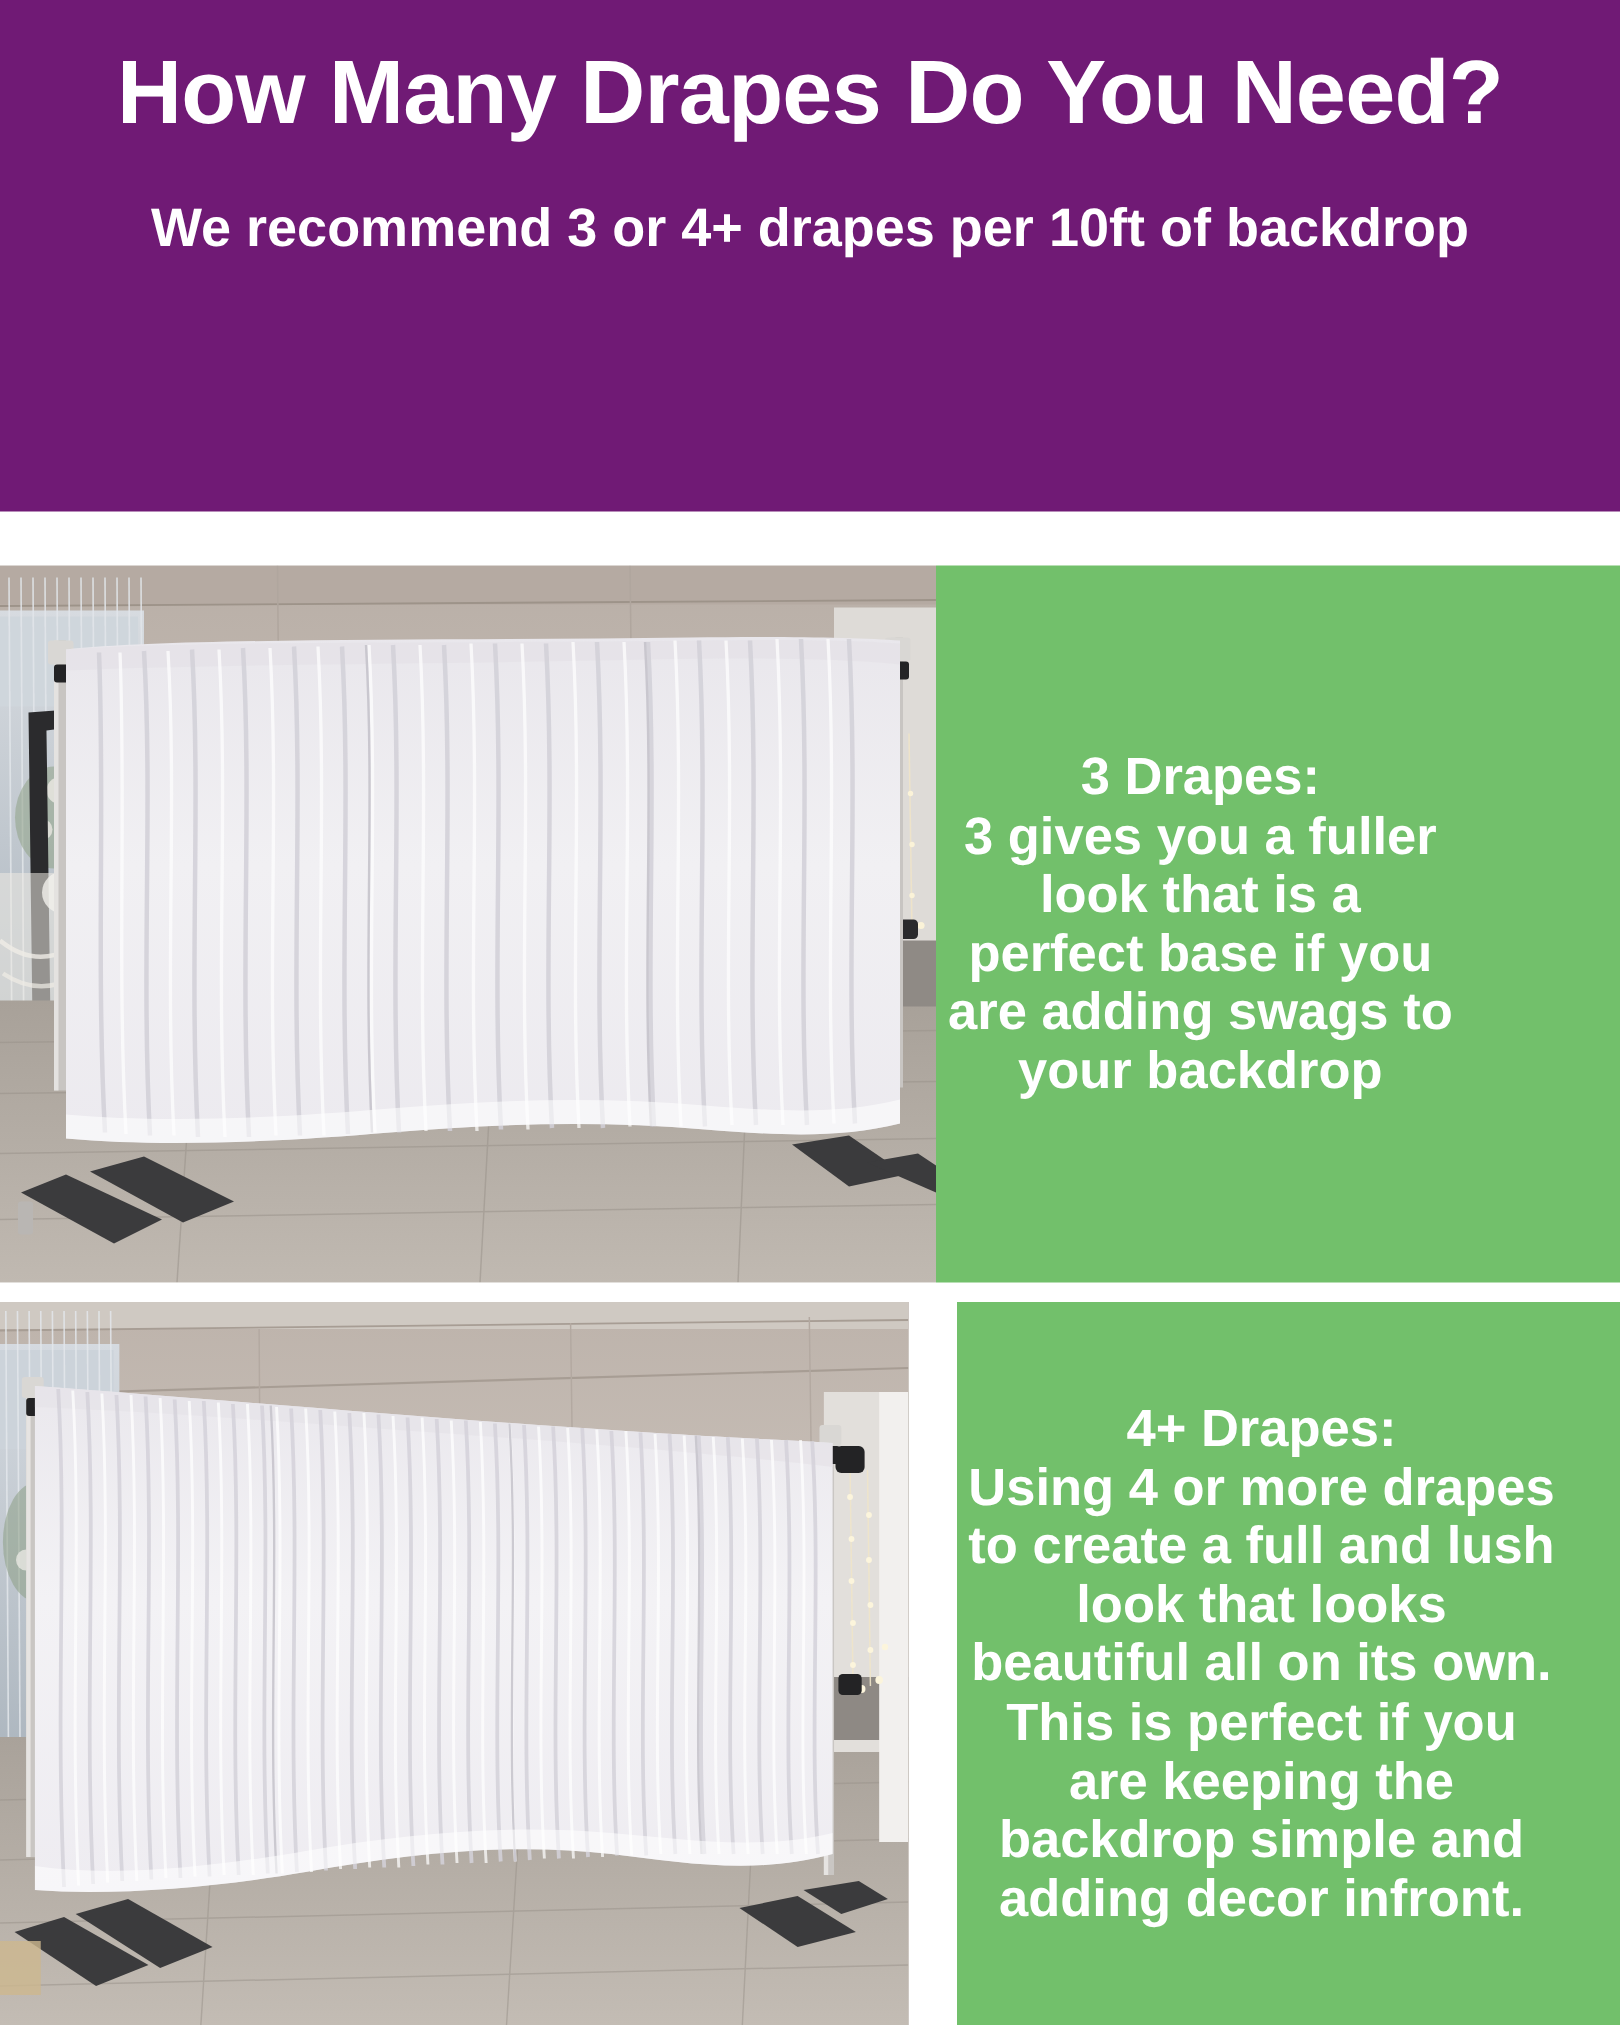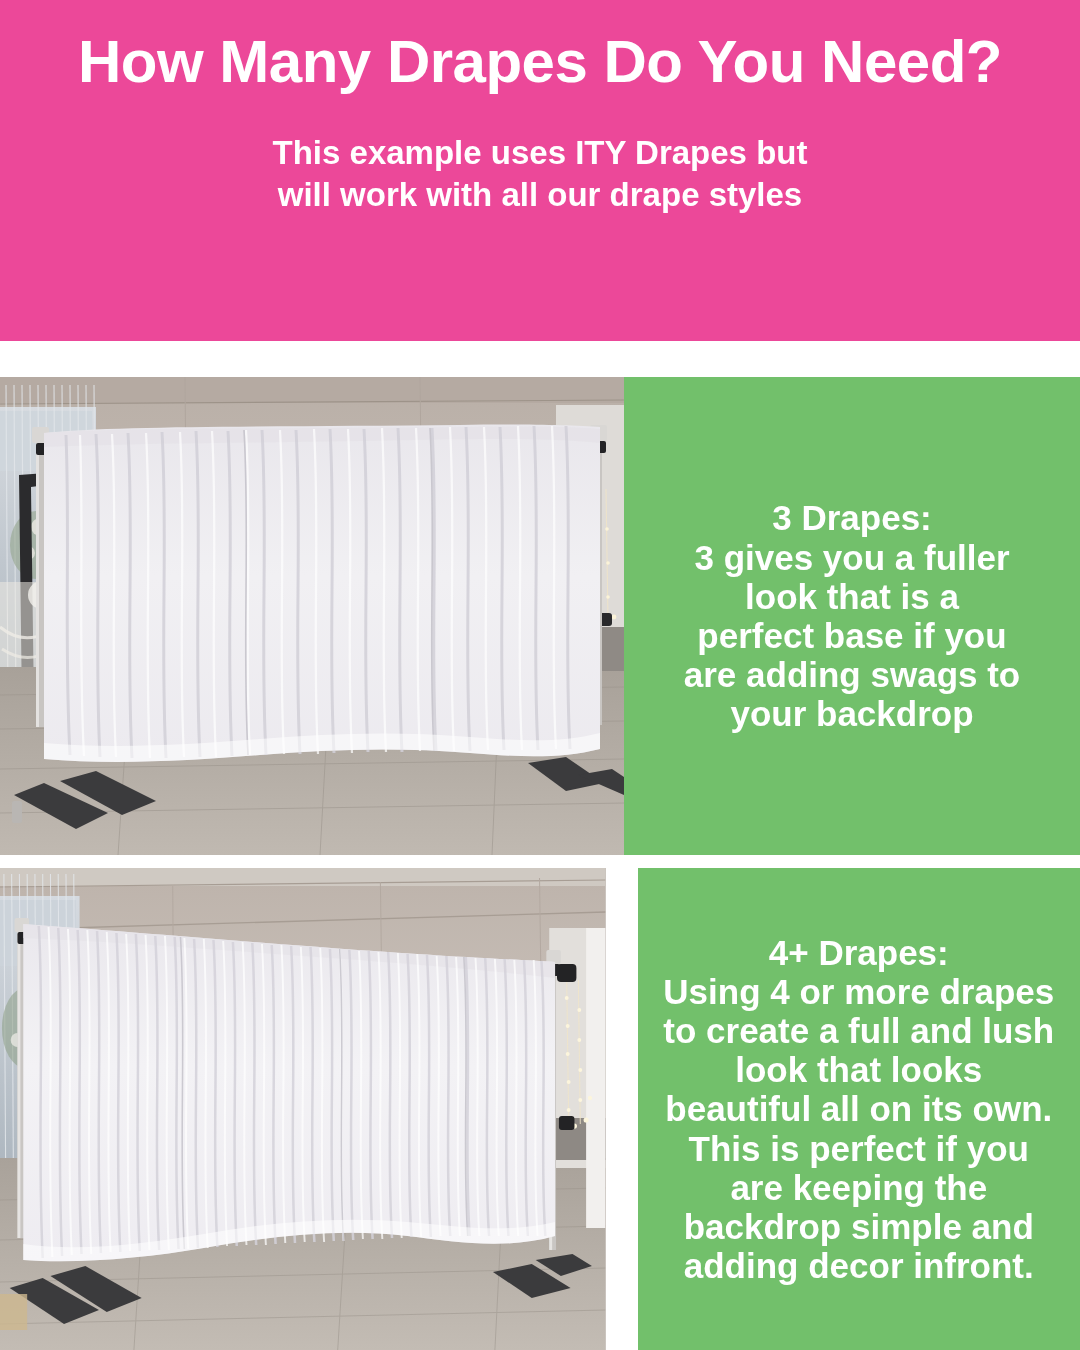--- a/index.html
+++ b/index.html
@@ -8,21 +8,21 @@
     font-family:"Liberation Sans", sans-serif;
     background:#ffffff;
     width:1080px; height:1350px;
     overflow:hidden;
     position:relative;
   }
 
   
   .header{
     position:absolute; left:0; top:0; width:1080px; height:341px;
-    background:#ec4899;
+    background:#701a75;
     display:flex; flex-direction:column; align-items:center;
   }
   .title{
     color:#ffffff;
     font-size:60px;
     font-weight:bold;
     letter-spacing:-0.5px;
     line-height:1;
     margin-top:32px;
     white-space:nowrap;
@@ -57,42 +57,41 @@
   .photo-cell{
     position:relative;
     width:624px; height:100%;
     overflow:hidden;
     background:#cfc9c4;
   }
   .text-cell{
     position:relative;
     width:456px; height:100%;
     background:#72c06b;
-    display:flex; align-items:center; justify-content:center;
+    display:flex; align-items:center; 
   }
   .panel-text{
     color:#ffffff;
     font-weight:bold;
     text-align:center;
     line-height:1.12;
     padding:0 8px;
     white-space:pre-line;
   }
   #panel-text-3{ font-size:35px; }
   #panel-text-4{ font-size:35px; }
 
   .photo-svg{ position:absolute; left:0; top:0; width:100%; height:100%; display:block; }
 </style>
 </head>
 <body>
 
 <div class="header">
   <div class="title">How Many Drapes Do You Need?</div>
-  <div class="note" style="white-space:pre-line">This example uses ITY Drapes but
-will work with all our drape styles</div>
+  <div class="subtitle">We recommend 3 or 4+ drapes per 10ft of backdrop</div>
 </div>
 
 <div class="row" id="row-top">
 
   <div class="photo-cell">
     <svg class="photo-svg" viewBox="0 0 624 478" preserveAspectRatio="none">
       <defs>
         <linearGradient id="wallG1" x1="0" y1="0" x2="0" y2="1">
           <stop offset="0" stop-color="#b9afa7"></stop>
           <stop offset="1" stop-color="#cdc5bd"></stop>

